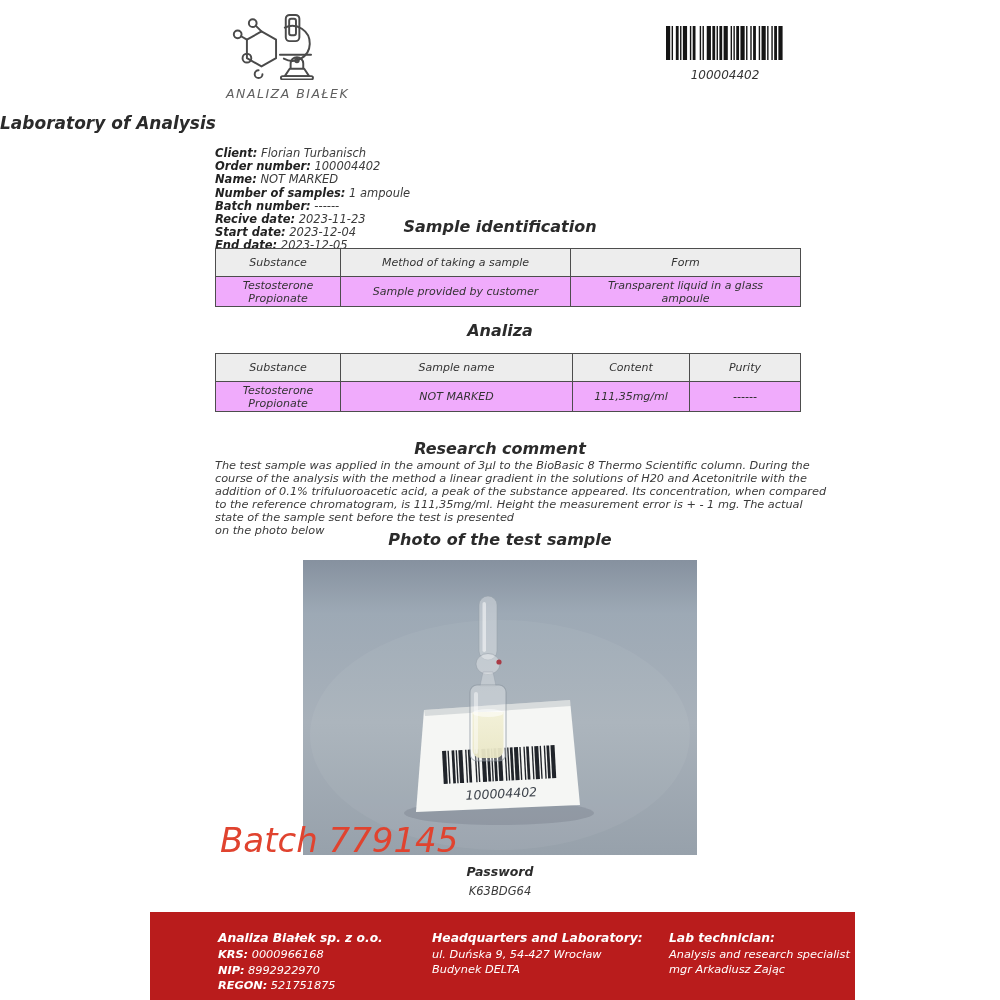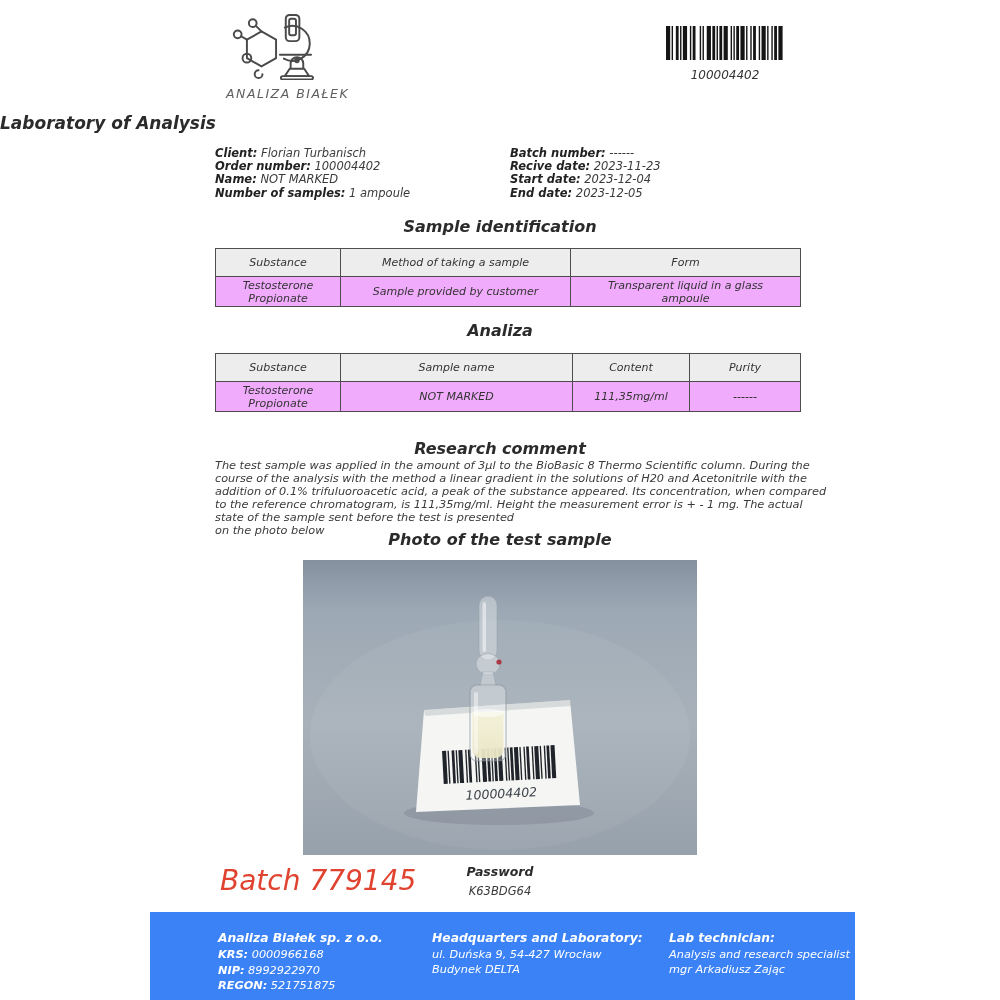--- a/index.html
+++ b/index.html
@@ -10,41 +10,41 @@
   
   .logo-wrap { left:226px; top:12px; width:104px; text-align:center; }
   .logo-name { margin-top:2px; font-size:12.5px; letter-spacing:1.5px; color:#5f5f5f; white-space:nowrap; }
   .barcode-top { left:663px; top:26px; width:124px; text-align:center; }
   .barcode-top .num { font-size:12px; color:#333; margin-top:2px; }
 
   h1.doc-title { left:0; top:113px; width:1000px; text-align:left; font-size:17px; font-weight:bold; color:#2b2b2b; }
   h2.sec-title { left:0; width:1000px; text-align:center; font-size:16px; font-weight:bold; color:#2b2b2b; }
 
   
-  .info-row { left:215px; top:147px; width:585px; display:flex; font-size:11.5px; line-height:13.2px; color:#3a3a3a; }
+  .info-row { left:215px; top:147px; width:585px; display:flex; font-size:11.5px; line-height:13.2px; color:#3a3a3a;flex-direction:column; }
   .info-col b { color:#222; }
   .info-col.left { width:295px; }
   .info-col.right { flex:1; }
 
   
   table.doc-table { border-collapse:collapse; width:585px; font-size:11px; color:#333; table-layout:fixed; }
   table.doc-table th, table.doc-table td { border:1px solid #4d4d4d; text-align:center; font-weight:normal; padding:0 16px; }
   table.doc-table th { background:#ededed; height:28px; }
   table.doc-table td { height:30px; background:#f0abfc; }
   .tbl1 { left:215px; top:248px; }
   .tbl2 { left:215px; top:353px; }
 
   
   .comment { left:215px; top:459px; width:614px; font-size:11.3px; line-height:13.1px; color:#3a3a3a; }
 
   
   .photo { left:303px; top:560px; width:394px; height:295px; }
 
   
-  .batch-text { left:220px; top:864px; font-size:28px; }
+  .batch-text { left:220px; top:820px; font-size:34px; }
   .pw-wrap { left:400px; top:864px; width:200px; text-align:center; }
   .pw-label { font-size:12.5px; font-weight:bold; color:#2b2b2b; }
   .pw-value { font-size:11.5px; color:#3a3a3a; margin-top:5px; }
 
   
   .footer { left:150px; top:912px; width:705px; height:88px; color:#fff; display:flex; padding:19px 0 0 68px; }
   .footer .col { font-size:11.3px; line-height:15px; }
   .footer .col .ttl { font-size:12.3px; font-weight:bold; margin-bottom:1px; }
   .footer .col1 { width:214px; line-height:15.3px; }
   .footer .col2 { width:237px; }
@@ -256,21 +256,21 @@
     </g>
   </svg>
 </div>
 
 <div class="abs batch-text" style="color: rgb(224, 67, 47);">Batch 779145</div>
 <div class="abs pw-wrap">
   <div class="pw-label">Password</div>
   <div class="pw-value">K63BDG64</div>
 </div>
 
-<div class="abs footer" style="background: #3b82f6;">
+<div class="abs footer" style="background: #b91c1c;">
   <div class="col col1">
     <div class="ttl">Analiza Białek sp. z o.o.</div>
     <div><b>KRS:</b> <span>0000966168</span></div>
     <div><b>NIP:</b> <span>8992922970</span></div>
     <div><b>REGON:</b> <span>521751875</span></div>
   </div>
   <div class="col col2">
     <div class="ttl">Headquarters and Laboratory:</div>
     <div>ul. Duńska 9, 54-427 Wrocław</div>
     <div>Budynek DELTA</div>

